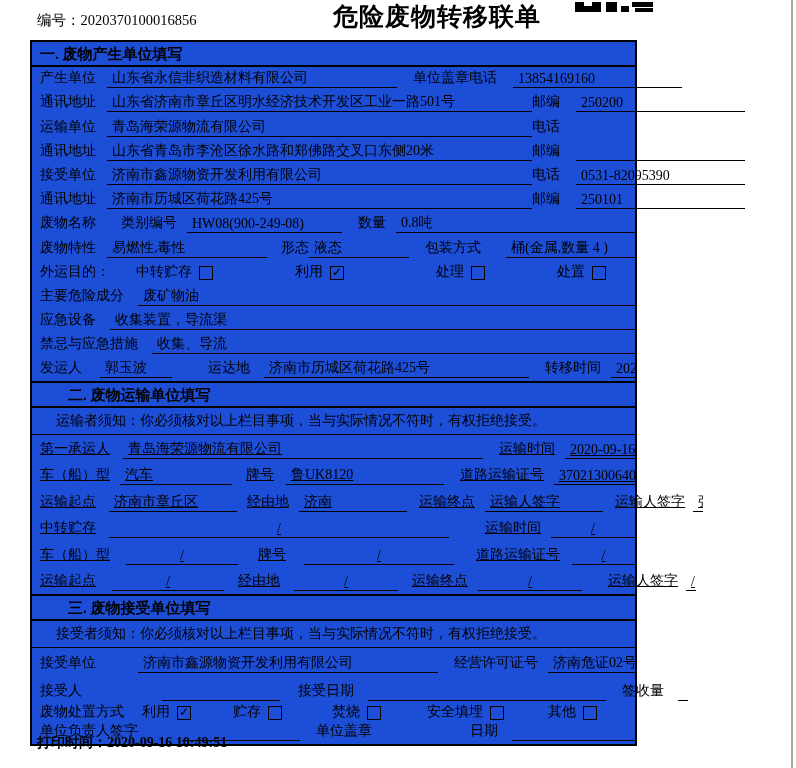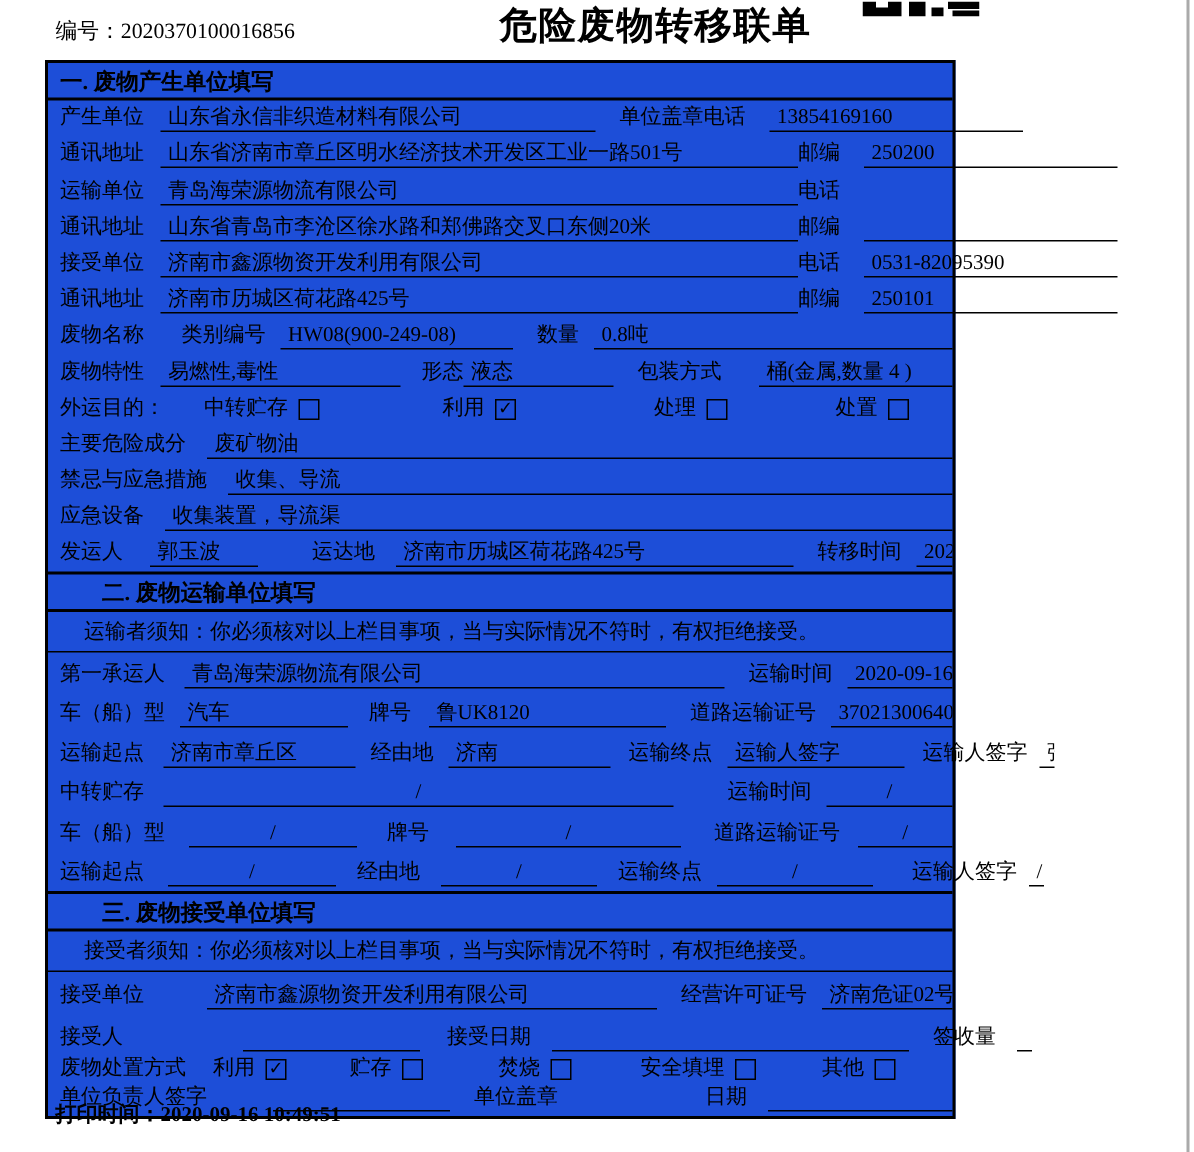--- a/index.html
+++ b/index.html
@@ -14,21 +14,21 @@
   .serial{position:absolute;left:37px;top:11px;font-size:14.5px;white-space:nowrap;}
   .doc-title{position:absolute;left:333px;top:0;font-size:25px;font-weight:bold;letter-spacing:1px;white-space:nowrap;}
   .qr{position:absolute;left:575px;top:0;}
   
   .form{position:absolute;left:30px;top:40px;width:607px;border:2px solid #000;box-sizing:border-box;background:#1d4ed8;}
   .sec-hd{font-weight:bold;font-size:15px;height:18px;padding:3px 8px 2px;border-bottom:2px solid #000;white-space:nowrap;}
   .sec-hd.mid{border-top:2px solid #000;padding-left:36px;}
   .notice{height:21px;padding:4px 24px 1px;border-bottom:1px solid #000;white-space:nowrap;}
   .row{display:flex;align-items:flex-end;padding:0 0 3px 8px;box-sizing:border-box;white-space:nowrap;}
   .s1 .row{height:24.2px;}
-  .s2 .row{height:26.5px;}
+  .s2 .row{height:26.5px;text-decoration:underline;}
   .lbl{white-space:nowrap;flex-shrink:0;padding-bottom:1px;}
   .val{border-bottom:1px solid #000;padding:0 5px;white-space:nowrap;flex-shrink:0;box-sizing:border-box;overflow:hidden;}
   .val.fill{flex:1 1 auto;}
   .val.ctr{text-align:center;}
   .rcol{width:213px;display:flex;align-items:flex-end;flex-shrink:0;margin-left:auto;}
   .rcol .lbl{width:44px;}
   .rcol .val{flex:1 1 auto;}
   .grp{display:flex;align-items:flex-end;flex-shrink:0;}
   .cb{display:inline-block;width:12px;height:12px;border:1.5px solid #000;margin:0 0 2px 7px;
       font-size:12px;line-height:11px;text-align:center;flex-shrink:0;}
@@ -151,27 +151,27 @@
         <span class="cb"></span>
       </span>
     </div>
 
     <div class="row">
       <span class="lbl">主要危险成分</span>
       <span class="val fill" style="margin-left:14px">废矿物油</span>
     </div>
 
     <div class="row">
+      <span class="lbl">应急设备</span>
+      <span class="val fill" style="margin-left:14px">收集装置，导流渠</span>
+    </div>
+
+    <div class="row">
       <span class="lbl">禁忌与应急措施</span>
       <span class="val fill" style="margin-left:14px">收集、导流</span>
-    </div>
-
-    <div class="row">
-      <span class="lbl">应急设备</span>
-      <span class="val fill" style="margin-left:14px">收集装置，导流渠</span>
     </div>
 
     <div class="row">
       <span class="lbl">发运人</span>
       <span class="val" style="width:72px;margin-left:18px">郭玉波</span>
       <span class="lbl" style="margin-left:36px">运达地</span>
       <span class="val" style="width:265px;margin-left:14px">济南市历城区荷花路425号</span>
       <span class="lbl" style="margin-left:16px">转移时间</span>
       <span class="val fill" style="margin-left:10px">2020-09-16</span>
     </div>

